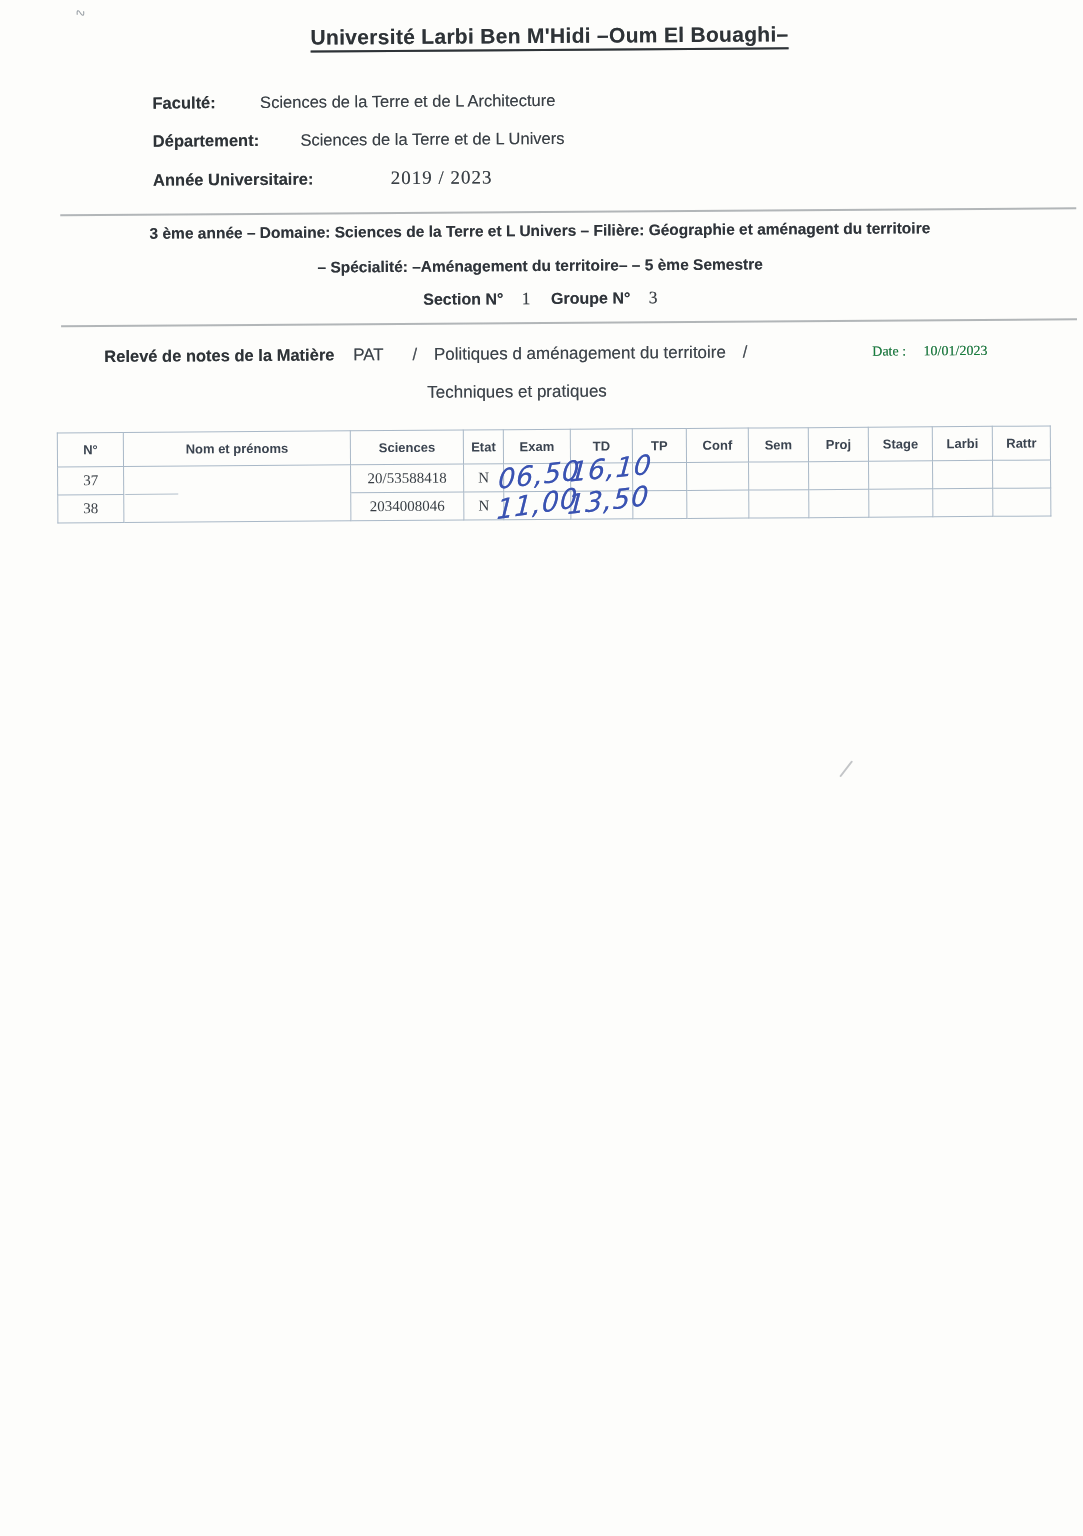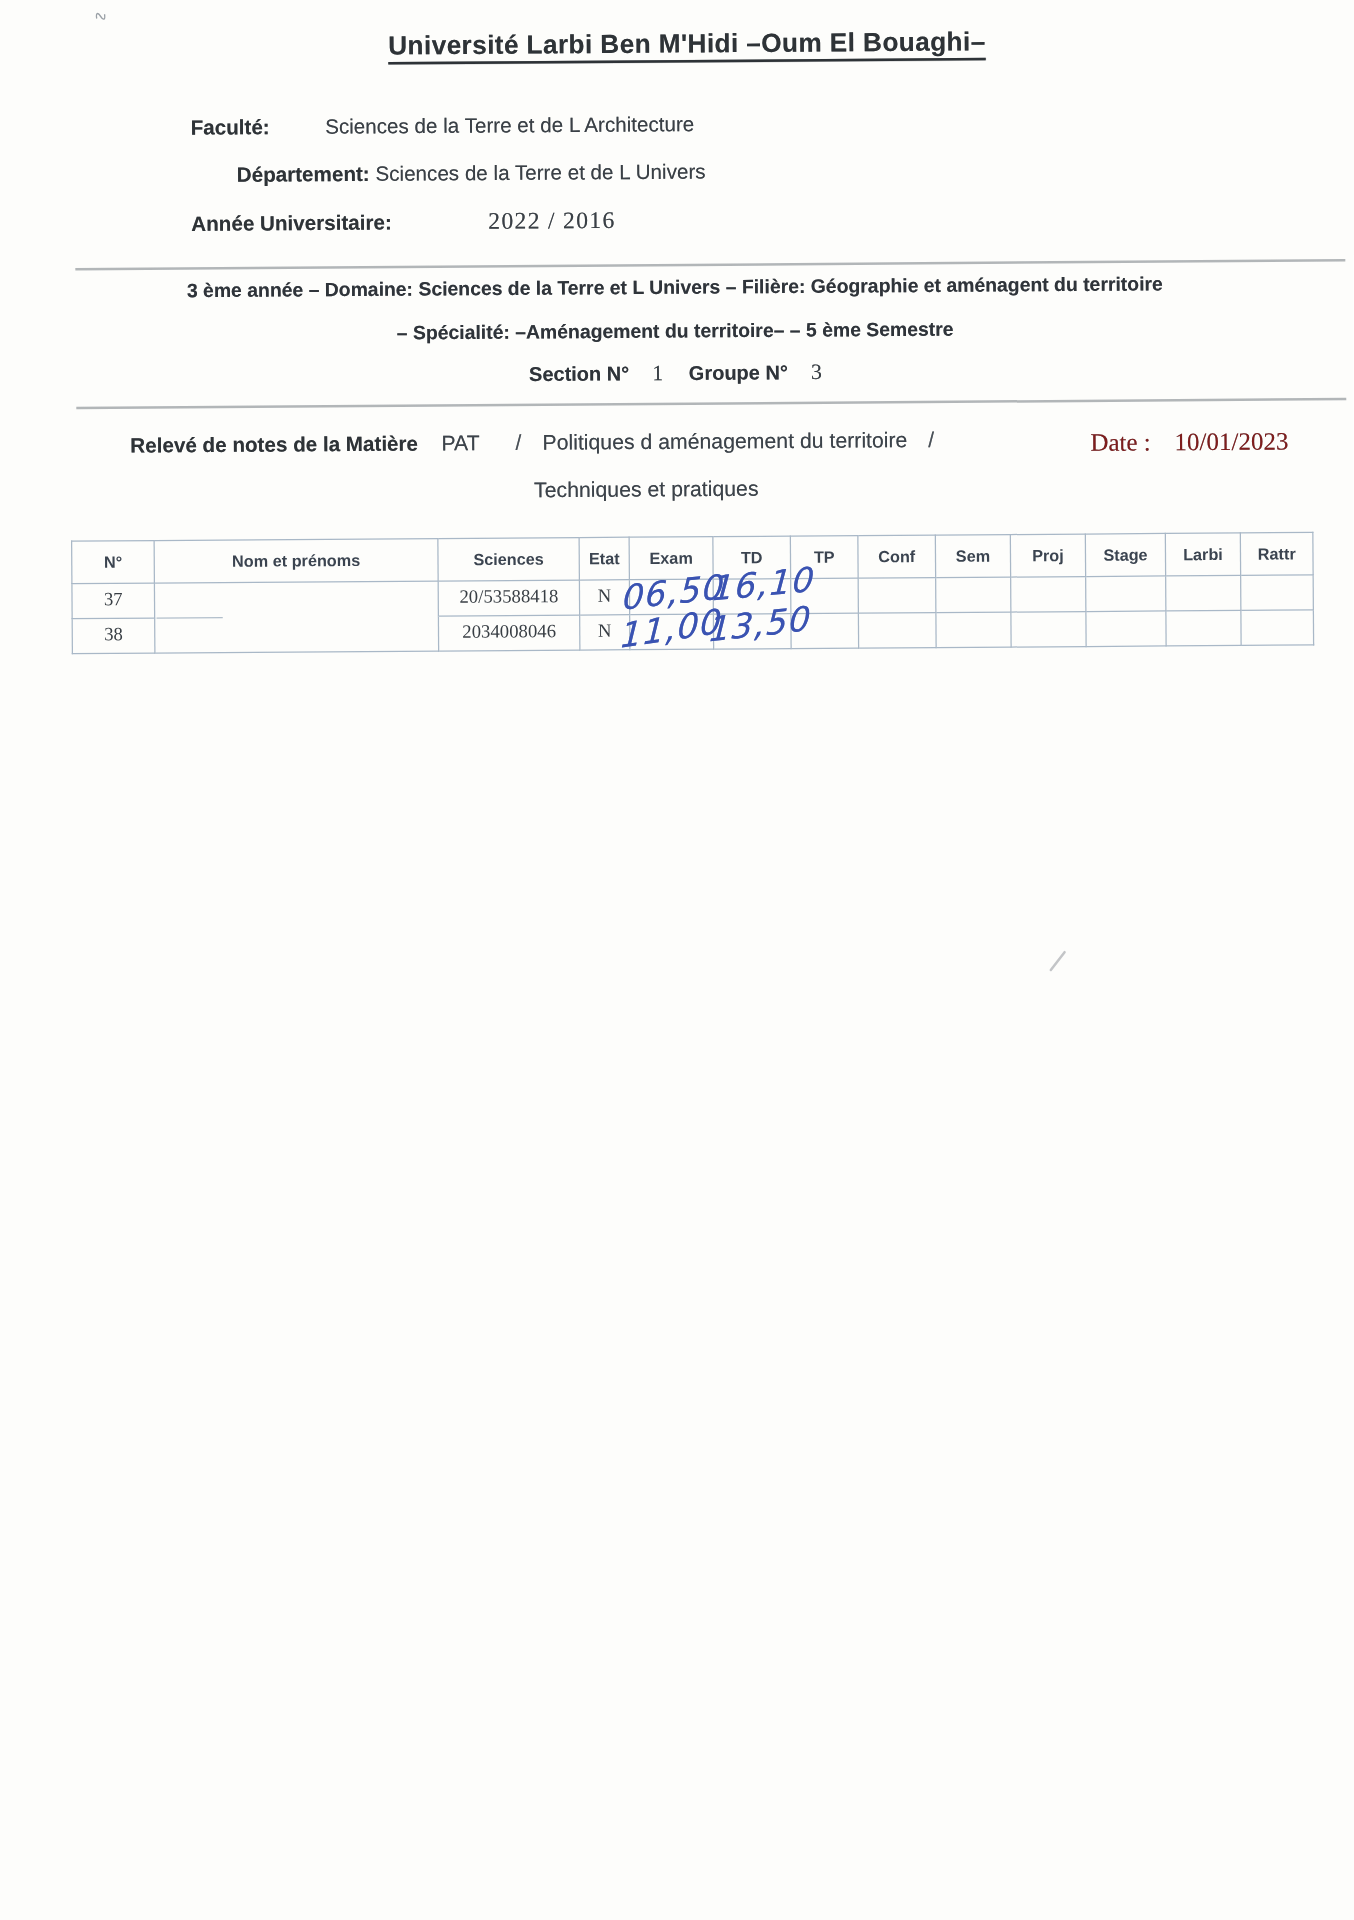--- a/index.html
+++ b/index.html
@@ -8,21 +8,21 @@
   .sheet{position:absolute;inset:0;transform:rotate(-0.4deg);transform-origin:50% 30%;}
 
   
   .doc-title{position:absolute;top:24px;left:0;right:0;text-align:center;transform:translateX(11px);
              font-size:21px;font-weight:bold;letter-spacing:0.3px;color:#2e3337;
              text-decoration:underline;text-underline-offset:6px;text-decoration-thickness:2px;}
   .info-line{position:absolute;left:155px;white-space:nowrap;font-size:16.5px;}
   .info-label{font-weight:bold;display:inline-block;color:#2e3337;}
   .info-value{color:#3a4046;}
   .line-fac{top:91px;}   .line-fac  .info-label{width:103px;}
-  .line-dep{top:129px;}  .line-dep  .info-label{width:143px;text-align:right;}
+  .line-dep{top:129px;}  .line-dep  .info-label{width:143px;}
   .line-year{top:166px;} .line-year .info-label{width:233px;}
   .serif{font-family:"Liberation Serif",serif;}
   .line-year .info-value{font-size:19px;letter-spacing:1px;}
 
   .rule{position:absolute;left:62px;width:1016px;height:2px;background:#989da2;opacity:.75;}
   .rule1{top:211px;} .rule2{top:322px;}
 
   
   .prog{position:absolute;left:0;right:0;text-align:center;font-weight:bold;font-size:15.5px;
         color:#2f343a;white-space:nowrap;}
@@ -33,21 +33,21 @@
   .section-line .lbl{font-weight:bold;margin-top:40px;}
   .section-line .val{font-family:"Liberation Serif",serif;font-size:17.5px;margin:0 16px 0 14px;color:#3a4046;}
   .section-line .val:last-child{margin-right:0;}
 
   
   .subject-line{position:absolute;top:344px;left:105px;white-space:nowrap;font-size:17px;color:#3c434a;}
   .subject-line .t{font-weight:bold;font-size:16.5px;color:#2e3337;margin-right:14px;}
   .subject-line .code{margin-right:12px;}
   .subject-line .sep{margin:0 12px;color:#4a5158;}
   .date-part{position:absolute;top:346px;left:873px;white-space:nowrap;
-             font-family:"Liberation Serif",serif;font-size:20px;color:#7f1d1d;}
+             font-family:"Liberation Serif",serif;font-size:14px;color:#15803d;}
   .date-part .dl{margin-right:14px;}
   .subject2{position:absolute;top:382px;left:0;right:0;text-align:center;transform:translateX(-24px);
             font-size:17px;color:#3c434a;}
 
   
   table.grades{position:absolute;top:429px;left:57px;width:993px;border-collapse:collapse;table-layout:fixed;}
   table.grades th,table.grades td{border:1px solid #a9b8c7;padding:0;overflow:visible;}
   table.grades th{height:33px;font-size:13px;font-weight:bold;color:#3b4450;text-align:center;vertical-align:middle;}
   table.grades td{height:27px;text-align:center;vertical-align:middle;
                   font-family:"Liberation Serif",serif;font-size:15px;color:#383e44;}
@@ -83,21 +83,21 @@
     <div class="info-line line-fac">
       <span class="info-label soft">Faculté:</span>
       <span class="info-value soft">Sciences de la Terre et de L Architecture</span>
     </div>
     <div class="info-line line-dep">
       <span class="info-label soft">Département:</span>
       <span class="info-value soft">Sciences de  la Terre et de L Univers</span>
     </div>
     <div class="info-line line-year">
       <span class="info-label soft">Année Universitaire:</span>
-      <span class="info-value serif soft">2022 /  2016</span>
+      <span class="info-value serif soft">2019 /  2023</span>
     </div>
 
     <div class="rule rule1"></div>
 
     <div class="prog prog1 soft">3 ème année – Domaine: Sciences de la Terre et L Univers – Filière: Géographie et aménagent du territoire</div>
     <div class="prog prog2 soft">– Spécialité: –Aménagement du territoire– – 5 ème Semestre</div>
 
     <div class="section-line">
       <span class="lbl soft">Section N°</span>
       <span class="val soft">1</span>

